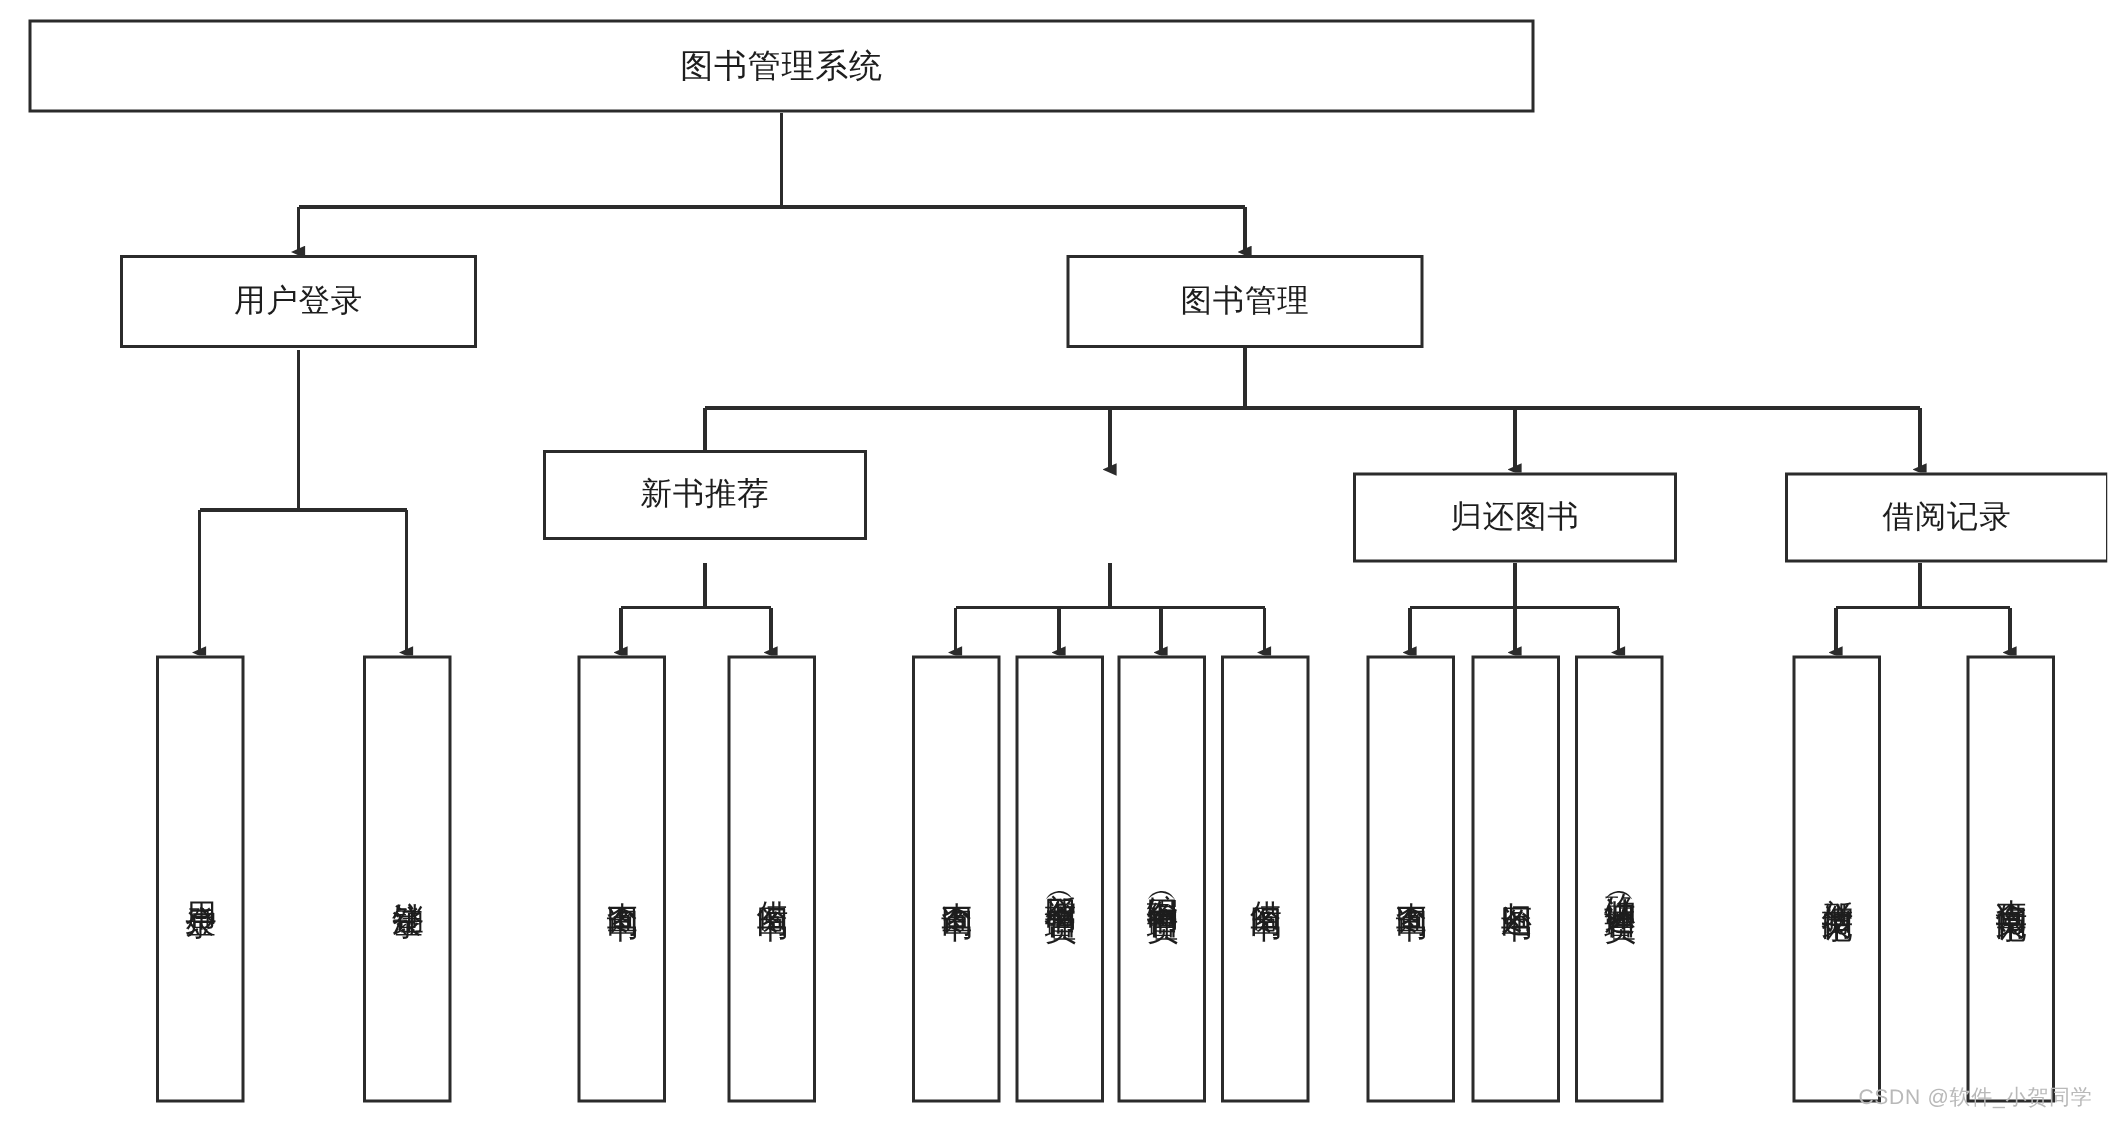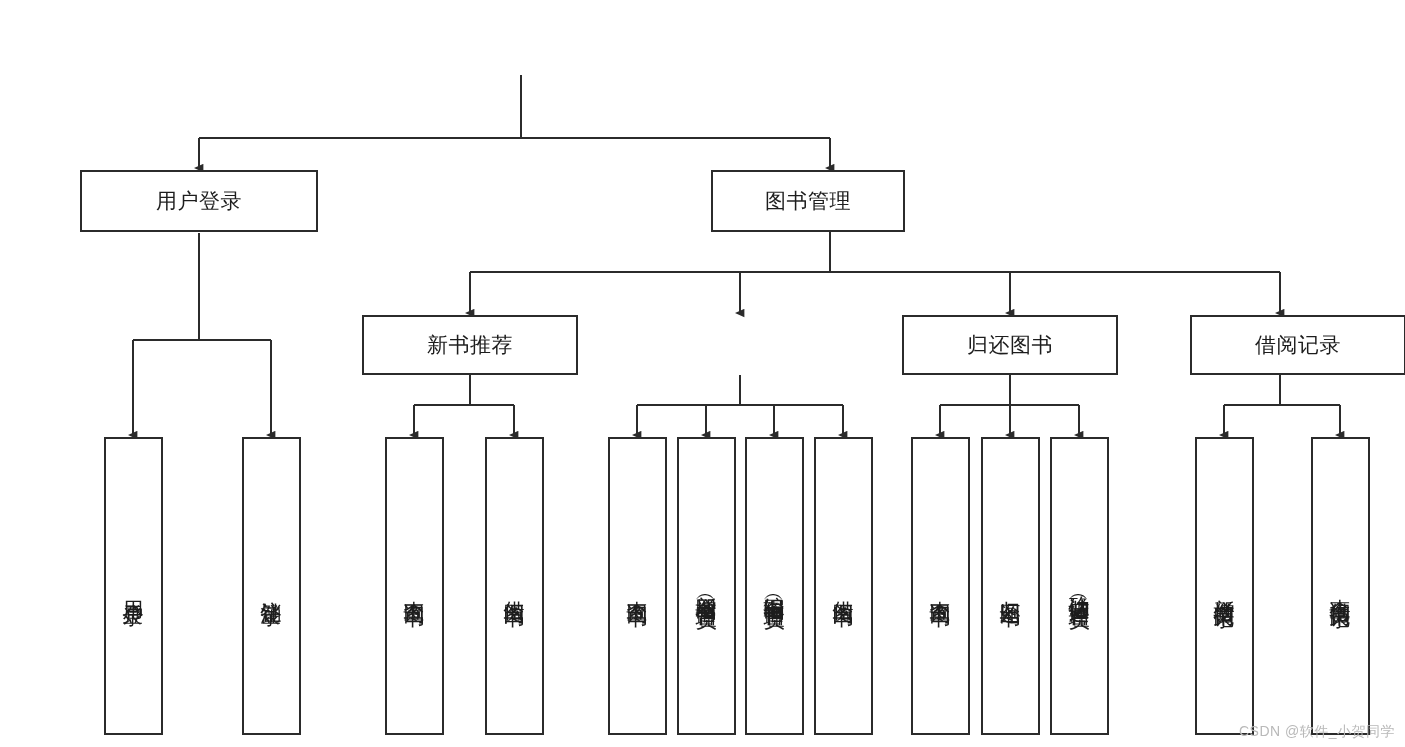--- a/index.html
+++ b/index.html
@@ -126,29 +126,32 @@
       <path d="M1010,405 L1010,435" marker-end="url(#arrow)"></path>
       <path d="M1079,405 L1079,435" marker-end="url(#arrow)"></path>
 
       <path d="M1280,375 L1280,405"></path>
       <path d="M1224,405 L1340,405"></path>
       <path d="M1224,405 L1224,435" marker-end="url(#arrow)"></path>
       <path d="M1340,405 L1340,435" marker-end="url(#arrow)"></path>
     </g>
   </svg>
 
+  <div class="node horiz root" style="left:19px; top:13px; width:1004px; height:62px;">
+    <span class="node-label">图书管理系统</span>
+  </div>
 
   <div class="node horiz" style="left:80px; top:170px; width:238px; height:62px;">
     <span class="node-label">用户登录</span>
   </div>
-  <div class="node horiz" style="left:711px; top:170px; width:194px; height:62px;">
+  <div class="node horiz" style="left:711px; top:170px; width:238px; height:62px;">
     <span class="node-label">图书管理</span>
   </div>
 
-  <div class="node horiz" style="left:362px; top:315px; width:216px; height:60px;">
+  <div class="node horiz" style="left:362px; top:300px; width:216px; height:60px;">
     <span class="node-label">新书推荐</span>
   </div>
   <div class="node horiz" style="left:902px; top:315px; width:216px; height:60px;">
     <span class="node-label">归还图书</span>
   </div>
   <div class="node horiz" style="left:1172px; top:315px; width:216px; height:60px;margin-left:18px;">
     <span class="node-label">借阅记录</span>
   </div>
 
   <div class="node vert" style="left:104px; top:437px; width:59px; height:298px;">

